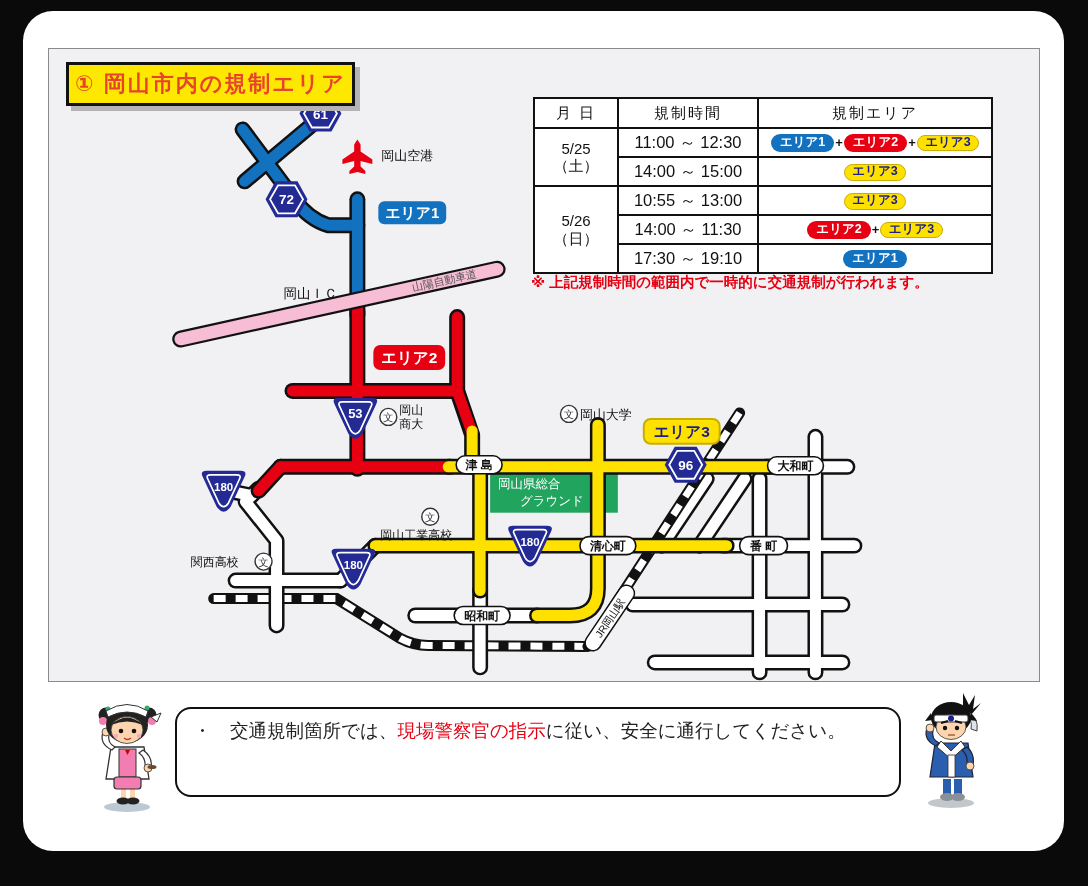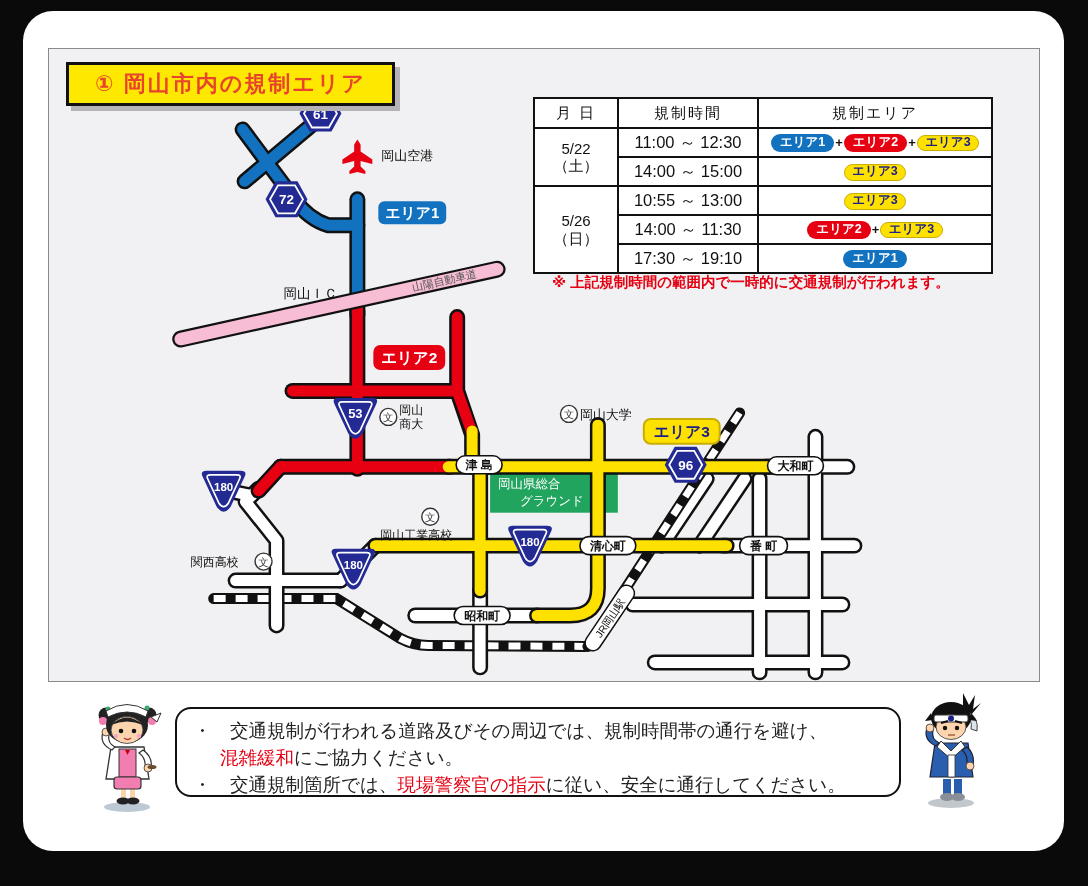--- a/index.html
+++ b/index.html
@@ -3,38 +3,38 @@
 <meta charset="utf-8">
 <style>
   html,body{margin:0;padding:0;background:#0a0a0a;width:1088px;height:886px;overflow:hidden;
     font-family:"Liberation Sans","DejaVu Sans",sans-serif;}
   .card{position:absolute;left:23px;top:11px;width:1041px;height:840px;background:#ffffff;
     border-radius:30px;}
   .map-panel{position:absolute;left:25px;top:37px;width:990px;height:632px;background:#f1f0f2;
     border:1px solid #8a8a8a;}
   .map-svg{position:absolute;left:0;top:0;}
   .title-box{position:absolute;left:17px;top:13px;background:#ffe800;border:3px solid #111;
-    color:#e8432c;font-size:22px;font-weight:bold;letter-spacing:2px;padding:4px 26px;
+    color:#e8432c;font-size:22px;font-weight:bold;letter-spacing:2px;padding:4px 6px;
     box-shadow:5px 5px 0 #b5b3b5;white-space:nowrap;z-index:5;}
   table.reg{position:absolute;left:484px;top:48px;width:458px;border-collapse:collapse;
     background:#fff;table-layout:fixed;z-index:4;}
   table.reg td,table.reg th{border:2px solid #111;padding:0 4px;text-align:center;vertical-align:middle;}
   table.reg th{font-size:15px;font-weight:normal;height:28px;letter-spacing:2px;color:#111;}
   table.reg td{height:27px;color:#111;}
   td.date{font-size:15px;line-height:1.15;}
   td.time{font-size:16.5px;white-space:nowrap;}
   td.areas{text-align:left;padding-left:5px;border-radius:14px;}
   .pill{display:inline-block;border-radius:10px;font-size:12.5px;font-weight:bold;
     padding:1.5px 9px 2.5px;vertical-align:middle;line-height:1.1;}
   .pill.a1{background:#1272bf;color:#fff;}
   .pill.a2{background:#e60012;color:#fff;}
   .pill.a3{background:#ffe100;color:#1d2088;border:1.5px solid #c9ad00;padding:0 7.5px 1px;}
   .plus{font-size:13px;font-weight:bold;color:#111;margin:0 1px;vertical-align:middle;}
   .note{position:absolute;left:482px;top:224px;color:#e60012;font-size:14.5px;font-weight:bold;
-    white-space:nowrap;z-index:4;margin-left:21px;}
+    white-space:nowrap;z-index:4;}
   .info-box{position:absolute;left:152px;top:696px;width:726px;height:90px;border:2.5px solid #111;
     border-radius:16px;background:#fff;padding:9px 16px;box-sizing:border-box;}
   .info-line{font-size:18.5px;color:#222;line-height:1.45;white-space:nowrap;}
   .info-line .indent{display:block;padding-left:27px;}
   .red{color:#e60012;}
   .mascot{position:absolute;}
 </style>
 </head>
 <body>
 
@@ -260,21 +260,21 @@
           <col style="width:234px">
         </colgroup>
       <tbody>
           <tr>
         <th>月 日</th>
         <th>規制時間</th>
         <th>規制エリア</th>
       </tr>
       <tr>
         <td class="date" rowspan="2">
-          <div>5/22</div>
+          <div>5/25</div>
               <div>（土）</div>
         </td>
         <td class="time">11:00 ～ 12:30</td>
         <td class="areas">
           <span class="pill a1">エリア1</span><span class="plus">+</span><span class="pill a2">エリア2</span><span class="plus">+</span><span class="pill a3">エリア3</span>
         </td>
       </tr>
       <tr>
         <td class="time">14:00 ～ 15:00</td>
         <td class="areas">
@@ -303,24 +303,20 @@
           <span class="pill a1">エリア1</span>
         </td>
       </tr>
     </tbody>
       </table>
 
     <div class="note">※ 上記規制時間の範囲内で一時的に交通規制が行われます。</div>
   </div>
 
   <div class="info-box">
-    <div class="info-line">
-      <span>・　交通規制が行われる道路及びその周辺では、規制時間帯の通行を避け、</span>
-      <span class="indent"><span class="red">混雑緩和</span><span>にご協力ください。</span></span>
-    </div>
     <div class="info-line">
       <span>・　交通規制箇所では、</span><span class="red">現場警察官の指示</span><span>に従い、安全に通行してください。</span>
     </div>
   </div>
 
   <svg class="mascot" style="left:58px;top:684px;" width="94" height="124" viewBox="0 0 94 124">
     <ellipse cx="46" cy="112" rx="23" ry="5" fill="#8fa3b8" opacity="0.6"></ellipse>
     <rect x="40" y="92" width="5" height="12" fill="#fcd5ae"></rect>
     <rect x="49" y="92" width="5" height="12" fill="#fcd5ae"></rect>
     <ellipse cx="42" cy="106" rx="6.5" ry="3.5" fill="#222"></ellipse>

